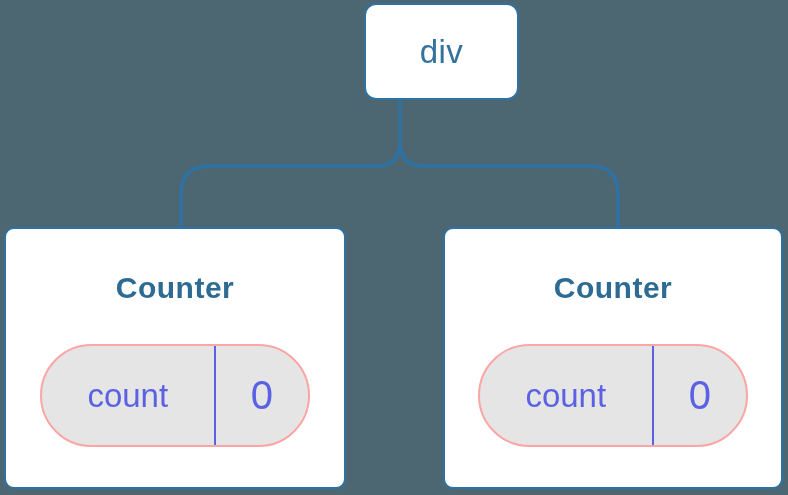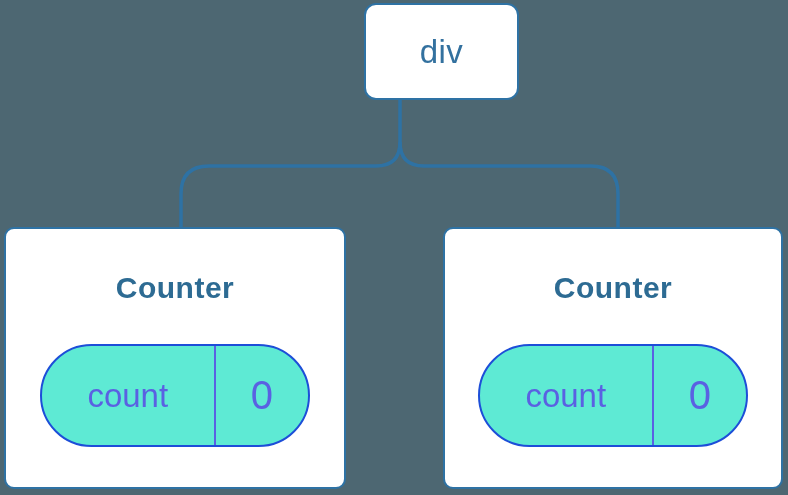--- a/index.html
+++ b/index.html
@@ -67,26 +67,26 @@
     font-size: 30px;
     line-height: 46px;
     font-weight: 600;
     color: #2d6b93;
     letter-spacing: 0.5px;
   }
   .state-pill {
     margin-top: 33px;
     width: 270px;
     height: 103px;
-    border: 2px solid #1d4ed8;
+    border: 2px solid #fca5a5;
     border-radius: 52px;
     box-sizing: border-box;
     display: flex;
     align-items: stretch;
-    background: #5eead4;
+    background: #e5e5e5;
   }
   .state-key-section {
     width: 64.5%;
     display: flex;
     align-items: center;
     justify-content: center;
   }
   .state-value-section {
     flex: 1;
     border-left: 2px solid #5a61e2;

